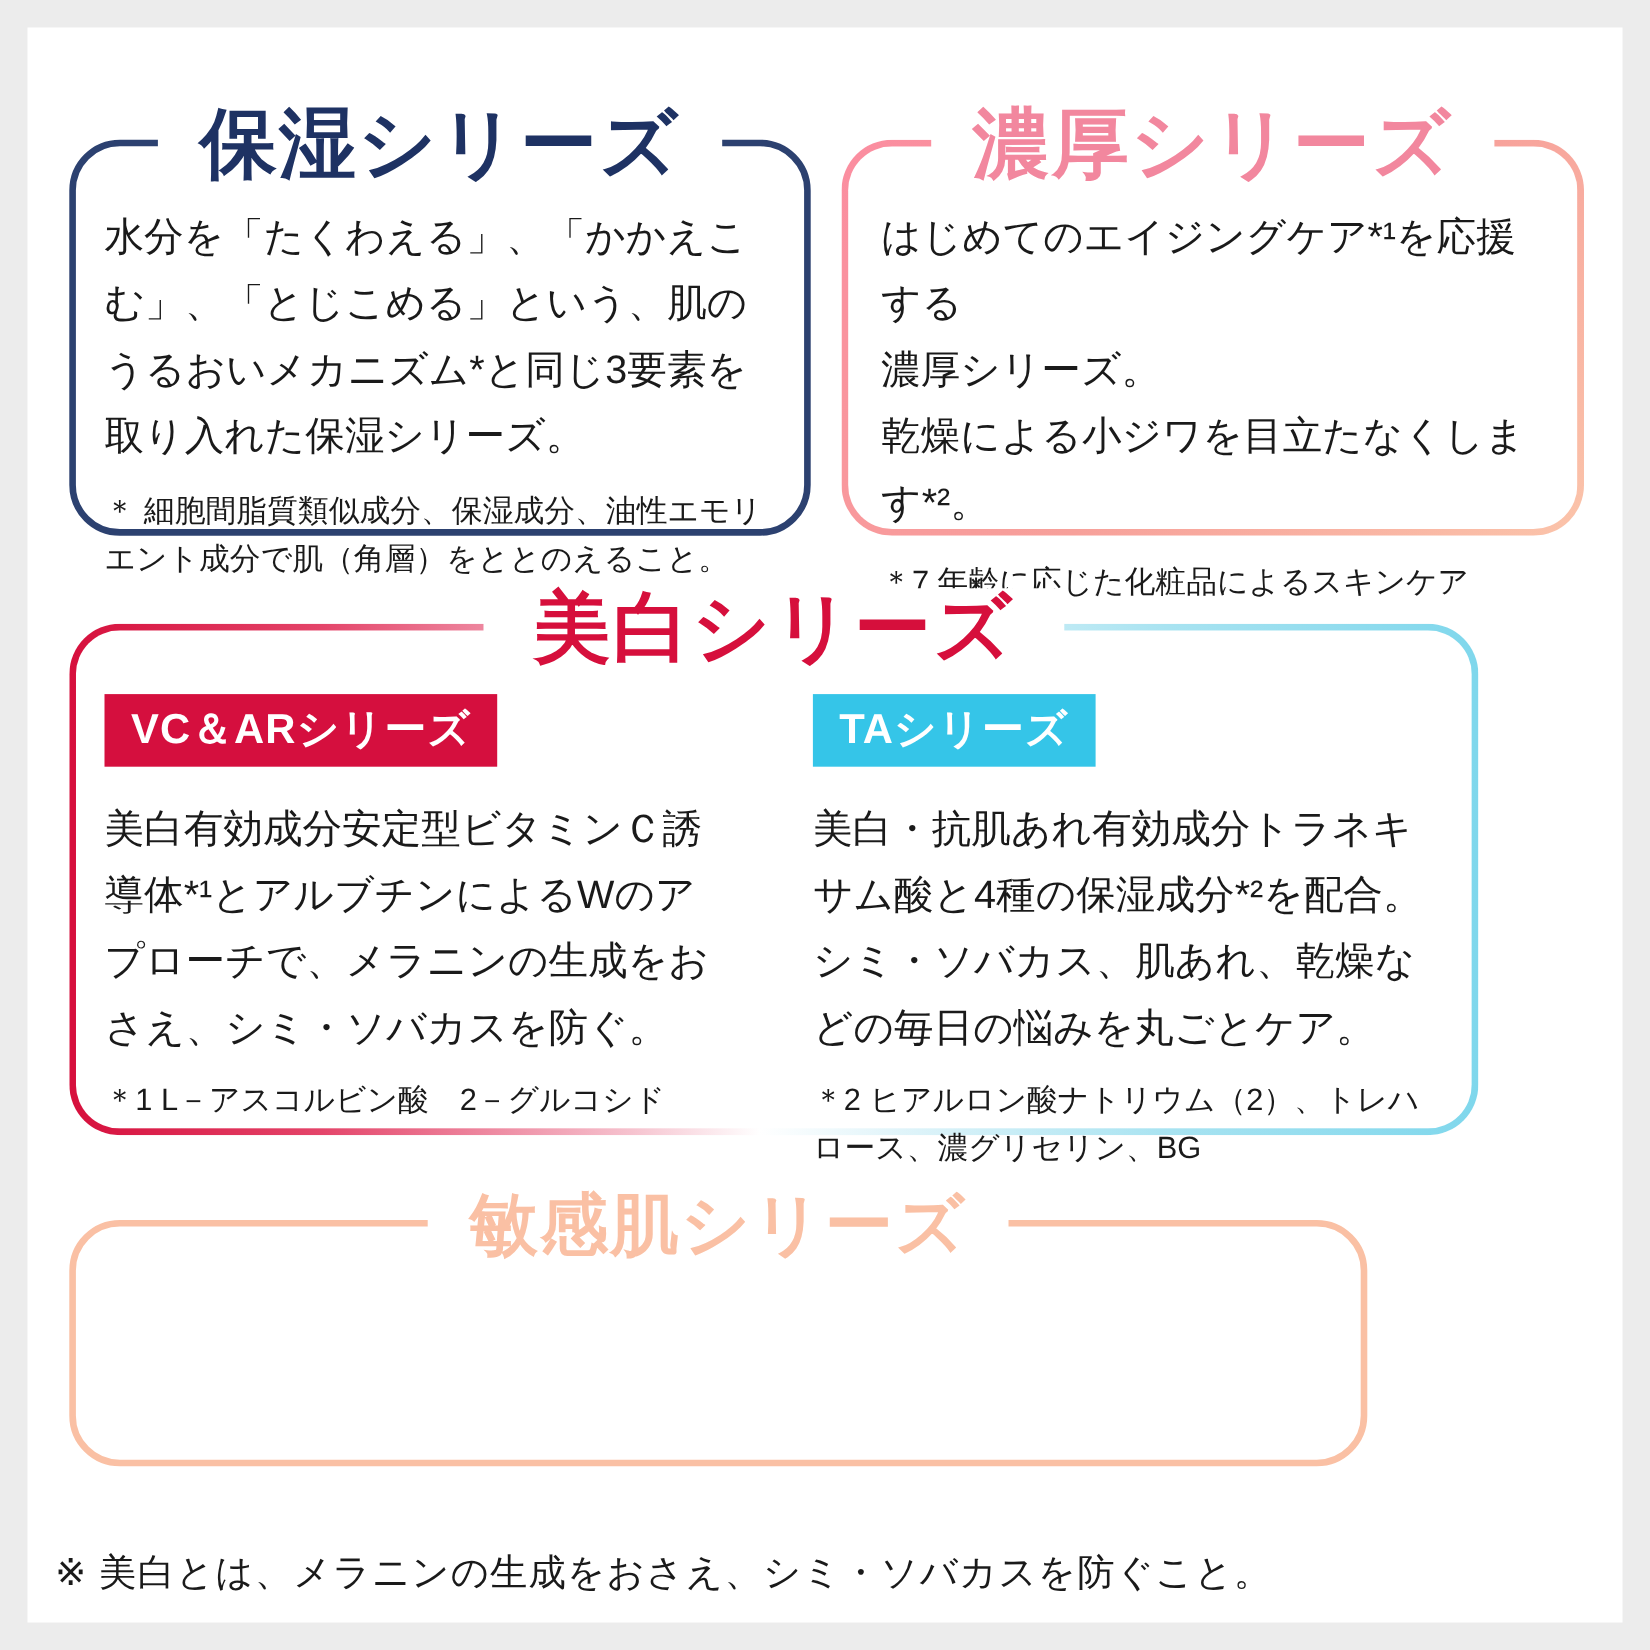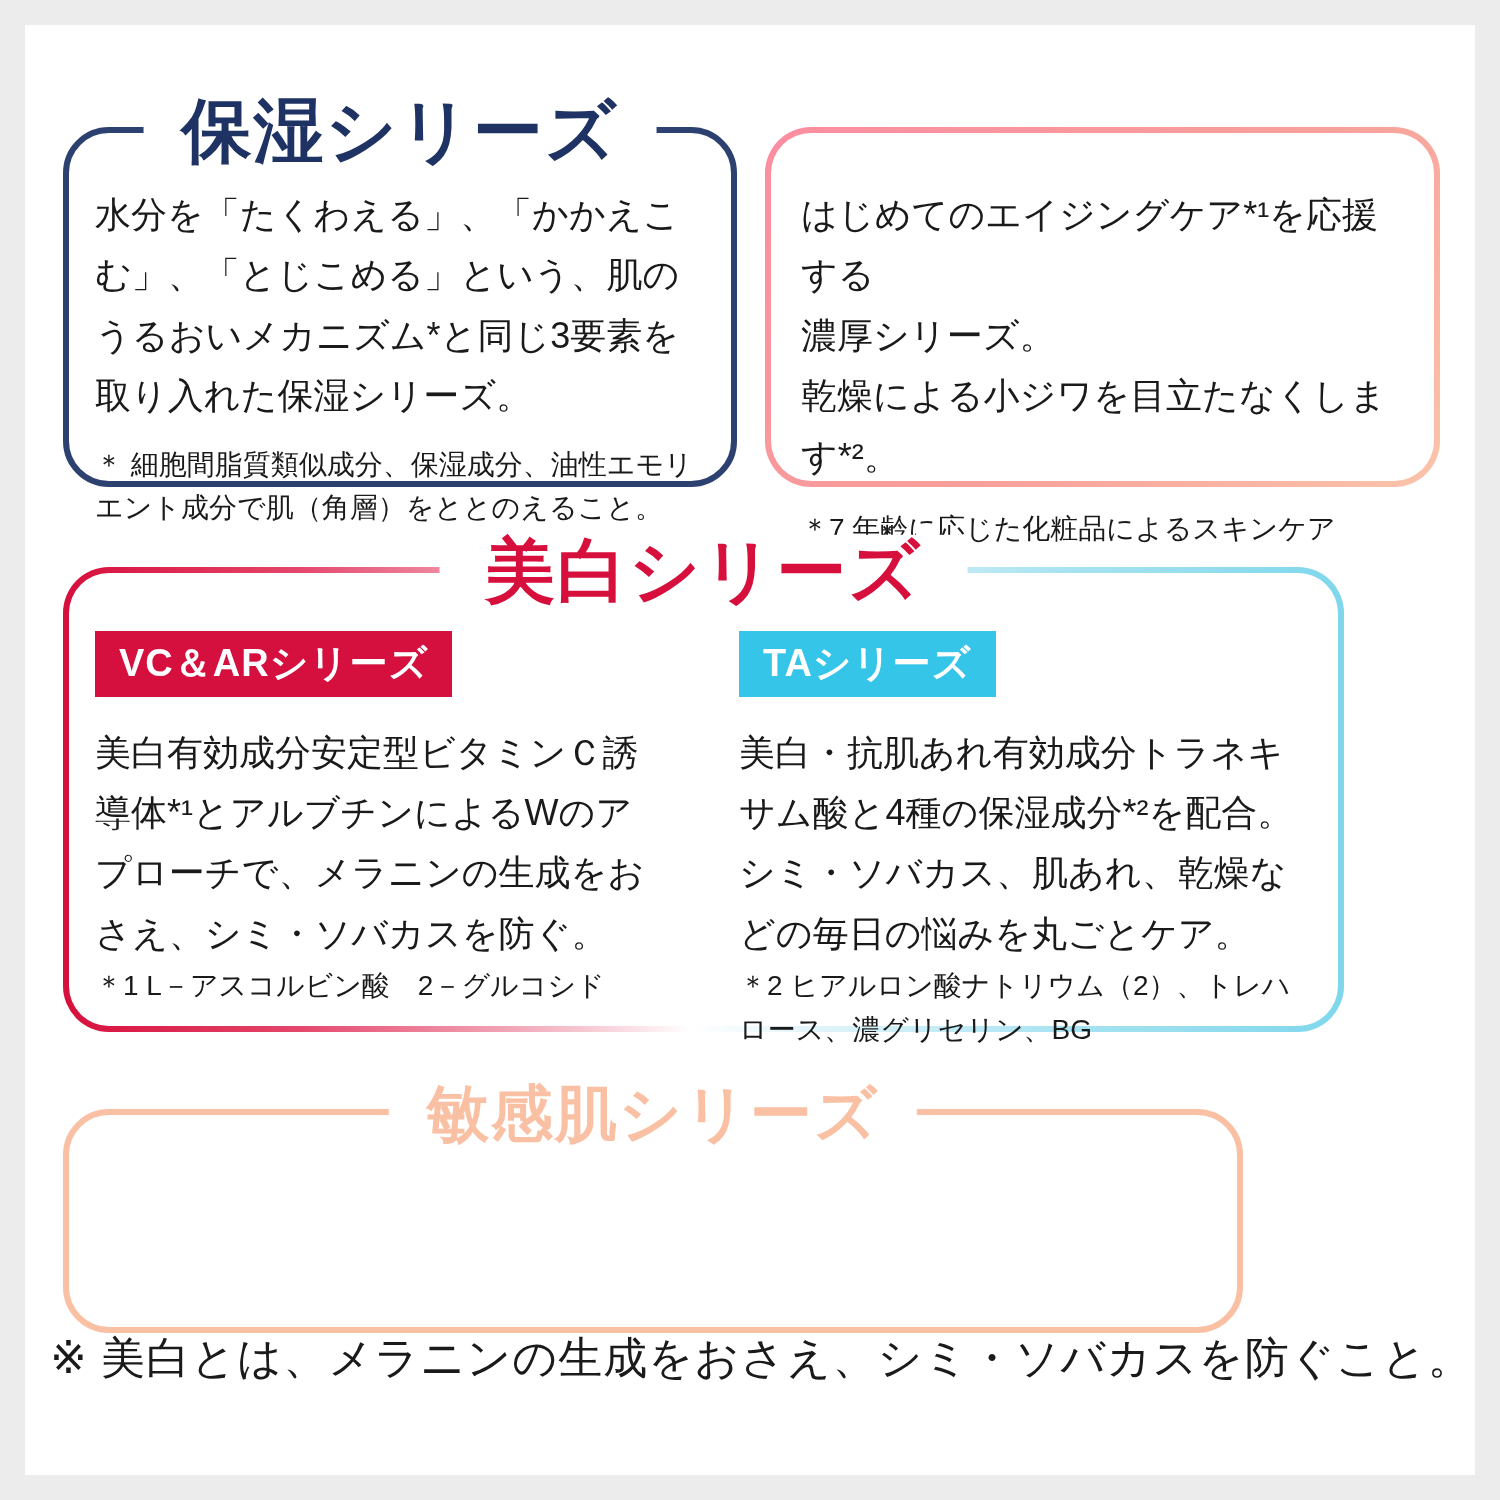--- a/index.html
+++ b/index.html
@@ -103,56 +103,57 @@
     font-size: 38px;
     font-weight: 700;
     color: #FFFFFF;
     line-height: 1.25;
     padding: 9px 24px;
     margin-bottom: 26px;
     letter-spacing: 1px;
   }
   .badge-red { background: #D50F3E; }
   .badge-blue { background: #35C5E8; }
-  .col .note-text { }
+  .col .note-text { margin-top: 14px; }
 
   
   .box-sensitive {
     left: 38px; top: 1084px;
     width: 1180px; height: 224px;
     border: 6px solid #FAC0A4;
     padding: 60px 30px 0 26px;
   }
   .sensitive-title { color: #FAC0A4; font-size: 62px; }
   .box-sensitive .body-text { line-height: 1.75; }
 
   
   .footnote {
     position: absolute;
     margin: 0;
     left: 25px;
-    top: 1304px;
-    font-size: 44px;
+    top: 1382px;
+    font-size: 34px;
     font-weight: 400;
     color: #1A1A1A;
     letter-spacing: 1px;
   }
 </style>
 </head>
 <body>
 
 <div class="canvas">
 
   <section class="box box-moist">
     <h2 class="box-title moist-title">保湿シリーズ</h2>
     <p class="body-text">水分を「たくわえる」、「かかえこむ」、「とじこめる」という、肌のうるおいメカニズム*と同じ3要素を取り入れた保湿シリーズ。</p>
     <p class="note-text">＊ 細胞間脂質類似成分、保湿成分、油性エモリエント成分で肌（角層）をととのえること。</p>
   </section>
 
   <section class="box box-rich">
+    <h2 class="box-title rich-title">濃厚シリーズ</h2>
     <p class="body-text pre">はじめてのエイジングケア*¹を応援する
 濃厚シリーズ。
 乾燥による小ジワを目立たなくします*²。</p>
     <p class="note-text" style="margin-top:20px;">＊7 年齢に応じた化粧品によるスキンケア</p>
     <p class="note-text">＊2 効能評価試験済み</p>
   </section>
 
   <section class="box box-white">
     <h2 class="box-title white-title">美白シリーズ</h2>
     <div class="columns">

